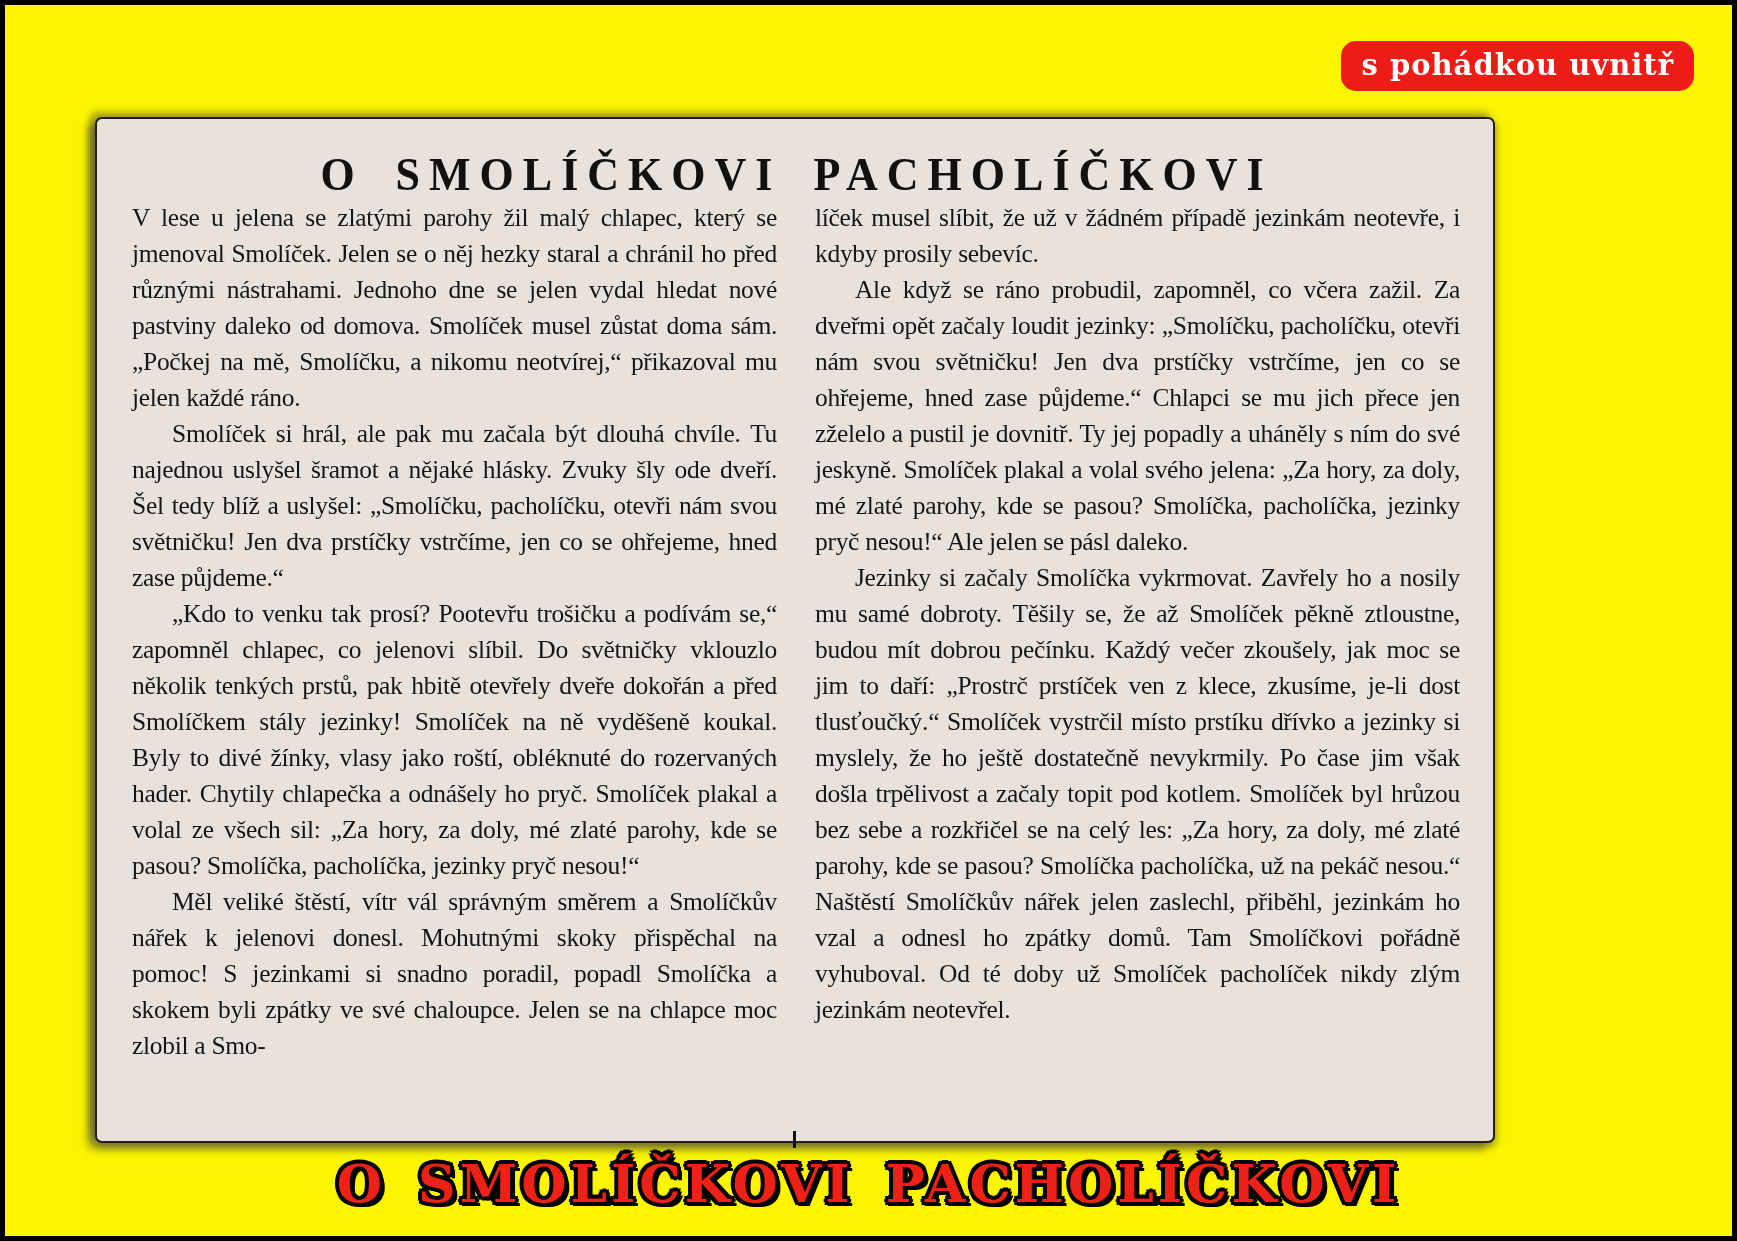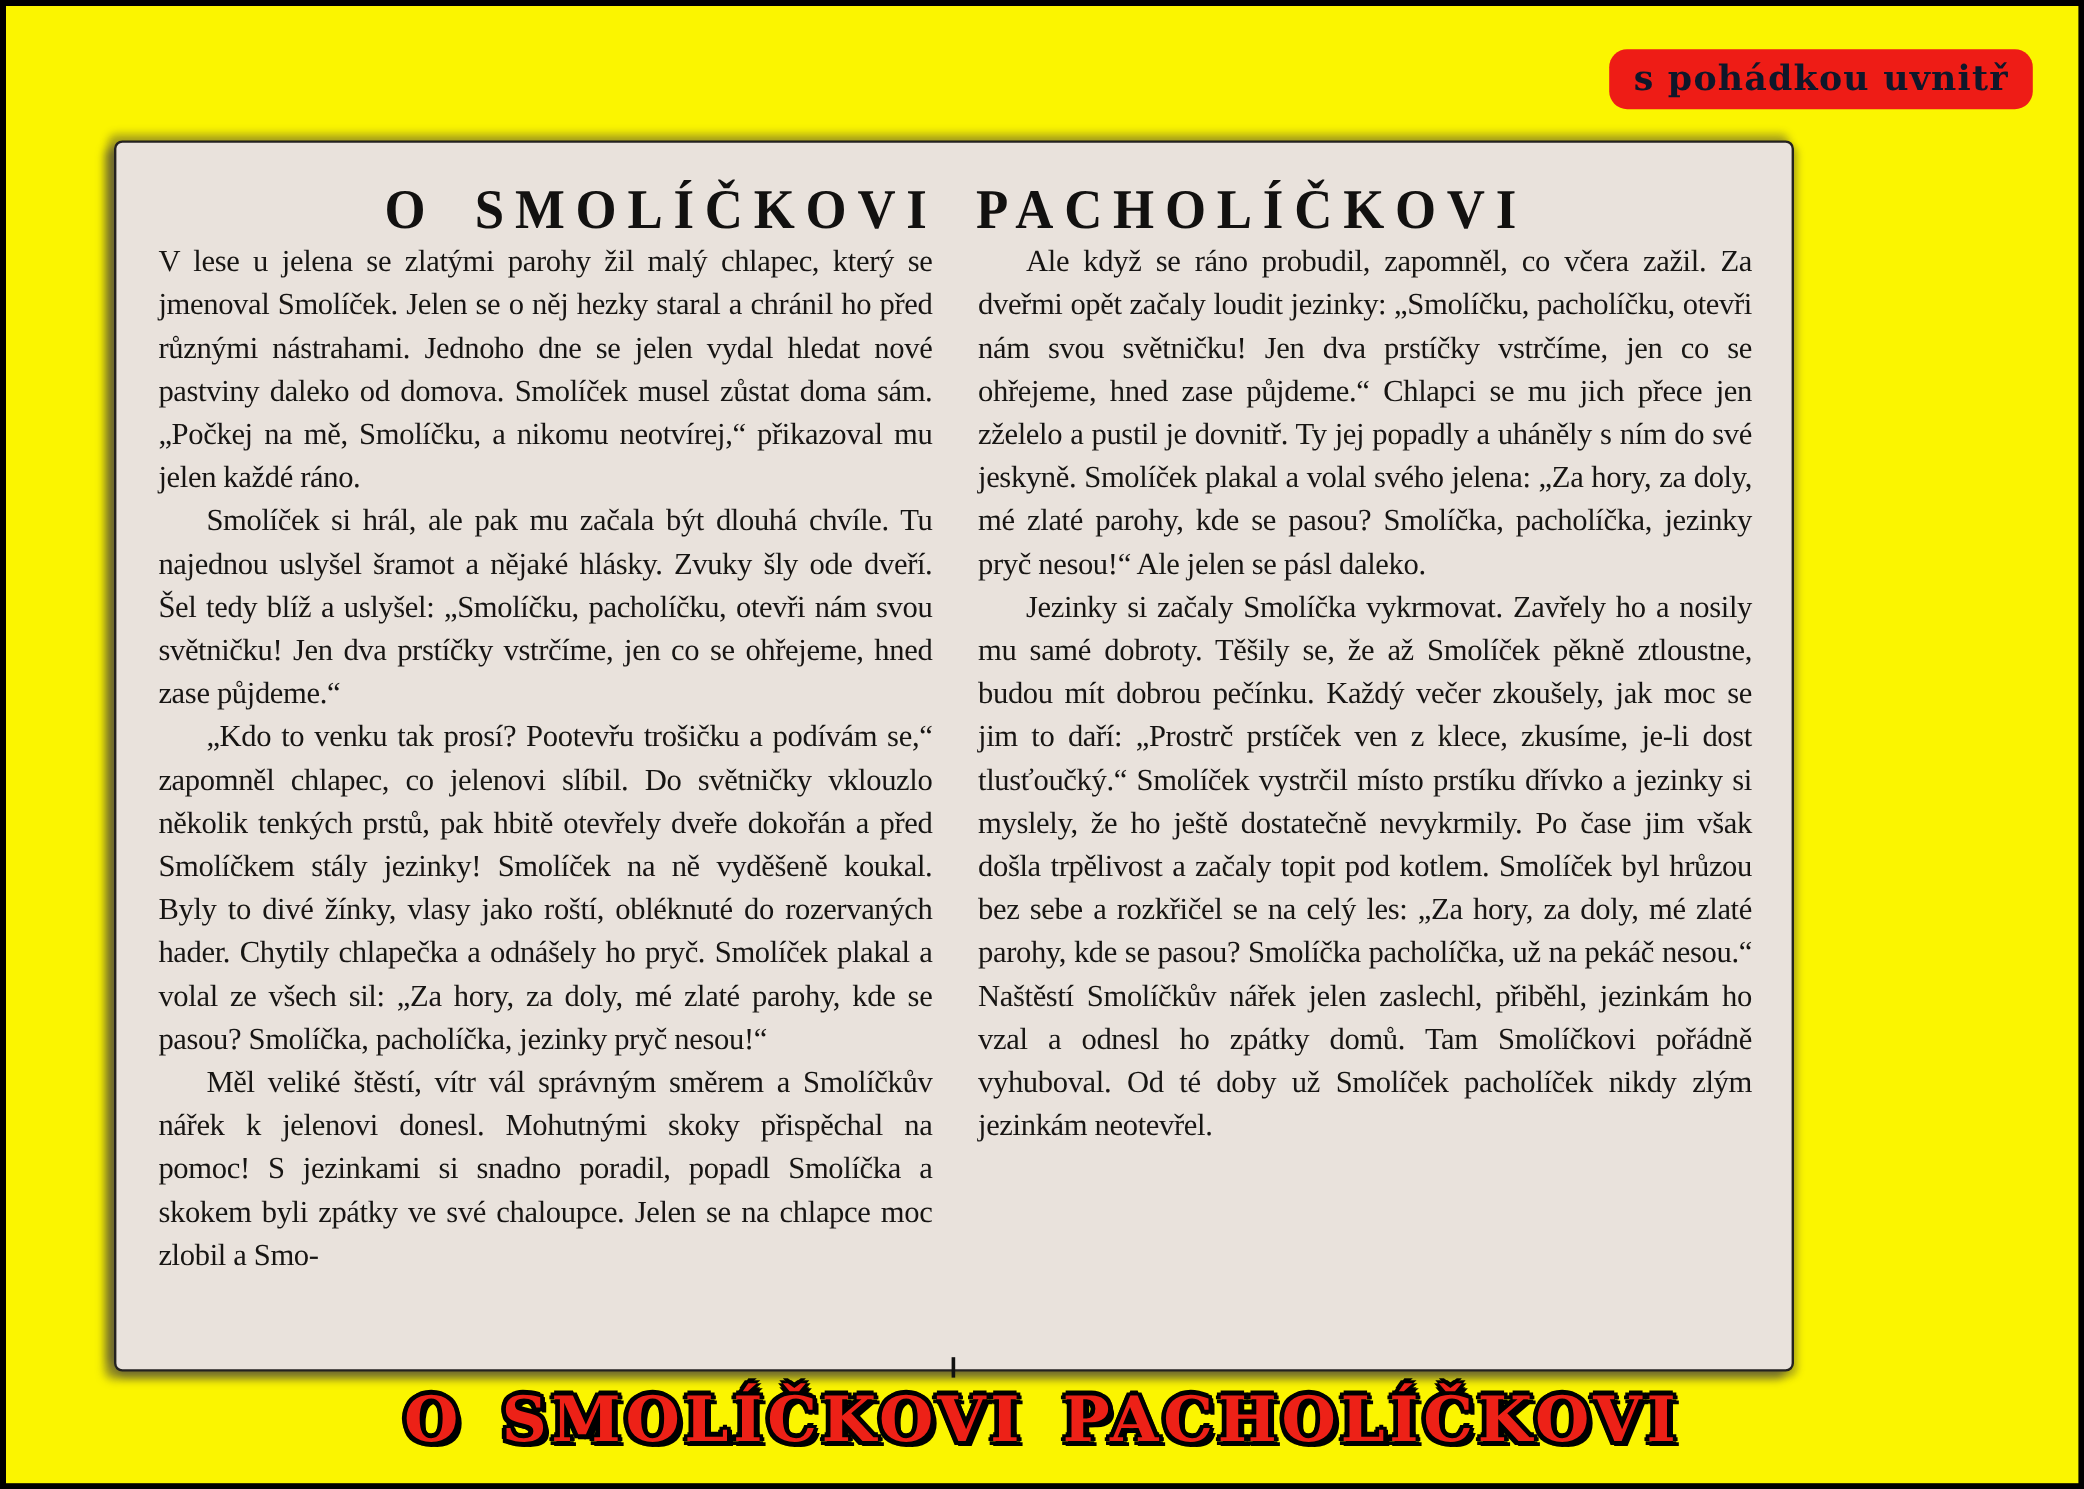--- a/index.html
+++ b/index.html
@@ -24,21 +24,21 @@
     color:#ed2117;
     text-shadow:
       4px 0 0 #000,-4px 0 0 #000,0 4px 0 #000,0 -4px 0 #000,
       3px 3px 0 #000,-3px 3px 0 #000,3px -3px 0 #000,-3px -3px 0 #000,
       5px 5px 0 #000;
   }
   .badge{
     position:absolute;
     top:36px;right:38px;
     background:#ee1c16;
-    color:#0f172a;
+    color:#ffffff;
     font-family:"DejaVu Serif", serif;
     font-weight:bold;
     font-size:29px;
     padding:7px 20px 9px 20px;
     border-radius:15px;
     letter-spacing:1px;
   }
   
   .panel{
     position:absolute;
@@ -115,20 +115,21 @@
   <div class="panel">
     <h1 class="panel-title">O SMOLÍČKOVI PACHOLÍČKOVI</h1>
     <div class="columns">
       <div class="col">
           <p class="para">V lese u jelena se zlatými parohy žil malý chlapec, který se jmenoval Smolíček. Jelen se o něj hezky staral a chránil ho před různými nástrahami. Jednoho dne se jelen vydal hledat nové pastviny daleko od domova. Smolíček musel zůstat doma sám. „Počkej na mě, Smolíčku, a nikomu neotvírej,“ přikazoval mu jelen každé ráno.</p>
           <p class="para indent">Smolíček si hrál, ale pak mu začala být dlouhá chvíle. Tu najednou uslyšel šramot a nějaké hlásky. Zvuky šly ode dveří. Šel tedy blíž a uslyšel: „Smolíčku, pacholíčku, otevři nám svou světničku! Jen dva prstíčky vstrčíme, jen co se ohřejeme, hned zase půjdeme.“</p>
           <p class="para indent">„Kdo to venku tak prosí? Pootevřu trošičku a podívám se,“ zapomněl chlapec, co jelenovi slíbil. Do světničky vklouzlo několik tenkých prstů, pak hbitě otevřely dveře dokořán a před Smolíčkem stály jezinky! Smolíček na ně vyděšeně koukal. Byly to divé žínky, vlasy jako roští, obléknuté do rozervaných hader. Chytily chlapečka a odnášely ho pryč. Smolíček plakal a volal ze všech sil: „Za hory, za doly, mé zlaté parohy, kde se pasou? Smolíčka, pacholíčka, jezinky pryč nesou!“</p>
           <p class="para indent">Měl veliké štěstí, vítr vál správným směrem a Smolíčkův nářek k jelenovi donesl. Mohutnými skoky přispěchal na pomoc! S jezinkami si snadno poradil, popadl Smolíčka a skokem byli zpátky ve své chaloupce. Jelen se na chlapce moc zlobil a Smo-</p>
         </div>
       <div class="col">
+          <p class="para">líček musel slíbit, že už v žádném případě jezinkám neotevře, i kdyby prosily sebevíc.</p>
           <p class="para indent">Ale když se ráno probudil, zapomněl, co včera zažil. Za dveřmi opět začaly loudit jezinky: „Smolíčku, pacholíčku, otevři nám svou světničku! Jen dva prstíčky vstrčíme, jen co se ohřejeme, hned zase půjdeme.“ Chlapci se mu jich přece jen zželelo a pustil je dovnitř. Ty jej popadly a uháněly s ním do své jeskyně. Smolíček plakal a volal svého jelena: „Za hory, za doly, mé zlaté parohy, kde se pasou? Smolíčka, pacholíčka, jezinky pryč nesou!“ Ale jelen se pásl daleko.</p>
           <p class="para indent">Jezinky si začaly Smolíčka vykrmovat. Zavřely ho a nosily mu samé dobroty. Těšily se, že až Smolíček pěkně ztloustne, budou mít dobrou pečínku. Každý večer zkoušely, jak moc se jim to daří: „Prostrč prstíček ven z klece, zkusíme, je-li dost tlusťoučký.“ Smolíček vystrčil místo prstíku dřívko a jezinky si myslely, že ho ještě dostatečně nevykrmily. Po čase jim však došla trpělivost a začaly topit pod kotlem. Smolíček byl hrůzou bez sebe a rozkřičel se na celý les: „Za hory, za doly, mé zlaté parohy, kde se pasou? Smolíčka pacholíčka, už na pekáč nesou.“ Naštěstí Smolíčkův nářek jelen zaslechl, přiběhl, jezinkám ho vzal a odnesl ho zpátky domů. Tam Smolíčkovi pořádně vyhuboval. Od té doby už Smolíček pacholíček nikdy zlým jezinkám neotevřel.</p>
         </div>
     </div>
   </div>
 
   <div class="fold-mark"></div>
 
   <div class="footer-title">O SMOLÍČKOVI PACHOLÍČKOVI</div>
 

